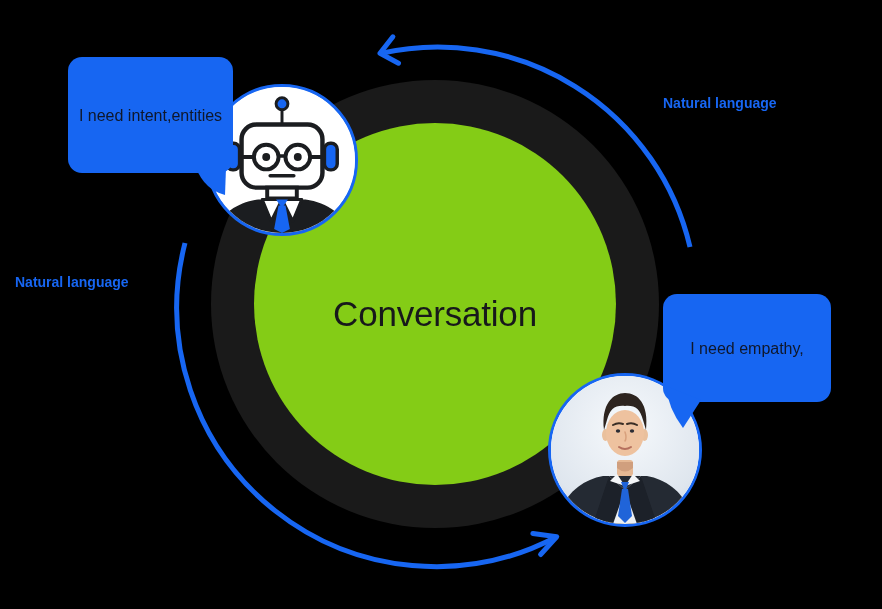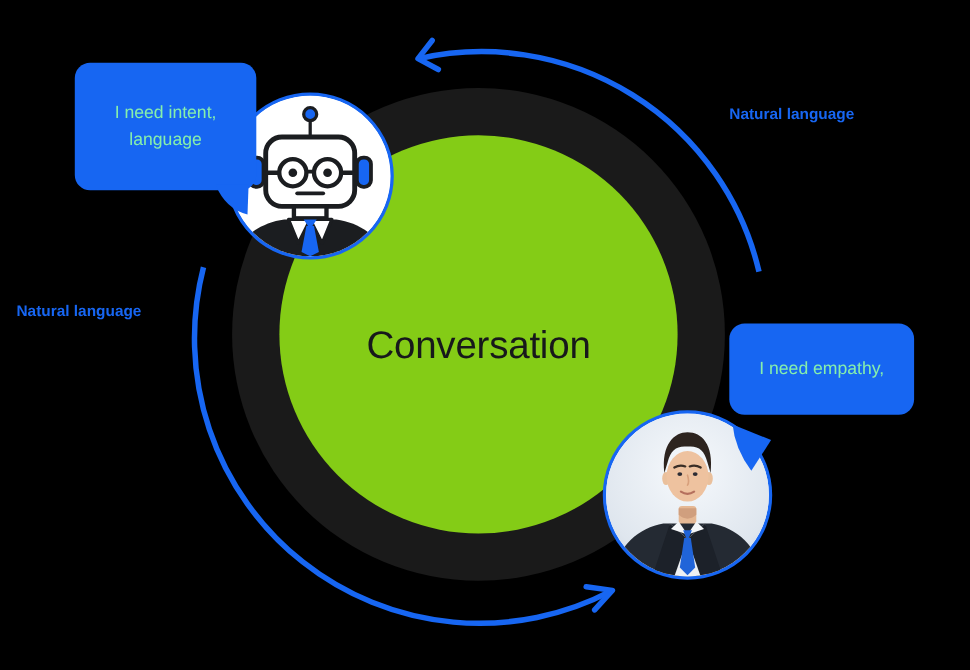--- a/index.html
+++ b/index.html
@@ -19,26 +19,26 @@
   .label{position:absolute;color:#1766f2;font-weight:700;font-size:14px;z-index:2;white-space:nowrap;}
   .label-tr{left:663px;top:95px;}
   .label-l{left:15px;top:274px;}
   
   .avatar{position:absolute;border-radius:50%;border:3px solid #1766f2;background:#fff;
     overflow:hidden;box-sizing:border-box;z-index:3;}
   .avatar svg{display:block;width:100%;height:100%;}
   .avatar-robot{left:206px;top:84px;width:152px;height:152px;}
   .avatar-human{left:548px;top:373px;width:154px;height:154px;}
   
-  .bubble{position:absolute;background:#1766f2;border-radius:14px;color:#86efac;z-index:4;
-    display:flex;flex-direction:column;align-items:center;justify-content:center;
+  .bubble{position:absolute;background:#1766f2;border-radius:14px;color:#0f172a;z-index:4;
+    display:flex;flex-direction:row;align-items:center;justify-content:center;
     text-align:center;font-size:16px;}
   .bubble span{display:block;}
   .bubble-robot{left:68px;top:57px;width:165px;height:116px;line-height:25px;}
-  .bubble-human{left:663px;top:294px;width:168px;height:83px;line-height:23px;}
+  .bubble-human{left:663px;top:294px;width:168px;height:108px;line-height:23px;}
   
   .overlay{position:absolute;left:0;top:0;z-index:5;pointer-events:none;}
 </style>
 </head>
 <body>
 
 <div class="stage">
 
   <div class="ring"></div>
 
@@ -120,21 +120,21 @@
       <path d="M76,48 q5,-2 10,1" stroke="#3a2e26" stroke-width="2" fill="none" stroke-linecap="round"></path>
       <ellipse cx="67" cy="55" rx="2.2" ry="1.7" fill="#2c2c34"></ellipse>
       <ellipse cx="81" cy="55" rx="2.2" ry="1.7" fill="#2c2c34"></ellipse>
       <path d="M74,56 q2,6 0,9" stroke="#d8a07c" stroke-width="1.5" fill="none" stroke-linecap="round"></path>
       <path d="M68,71 q6,4 12,0" stroke="#b5705d" stroke-width="2" fill="none" stroke-linecap="round"></path>
     </svg>
   </div>
 
   <div class="bubble bubble-robot">
     <span>I need intent,</span>
-    <span>language</span>
+    <span>entities</span>
   </div>
 
   <div class="bubble bubble-human">
     <span>I need empathy,</span>
   </div>
 
   <svg class="overlay" width="882" height="609" viewBox="0 0 882 609" aria-hidden="true">
 
     <path d="M 690,247 A 259 259 0 0 0 380,53.5" fill="none" stroke="#1766f2" stroke-width="5"></path>
     <polyline points="398.5,63.2 380,53.3 392.9,36.8" fill="none" stroke="#1766f2" stroke-width="5" stroke-linecap="round" stroke-linejoin="round"></polyline>

